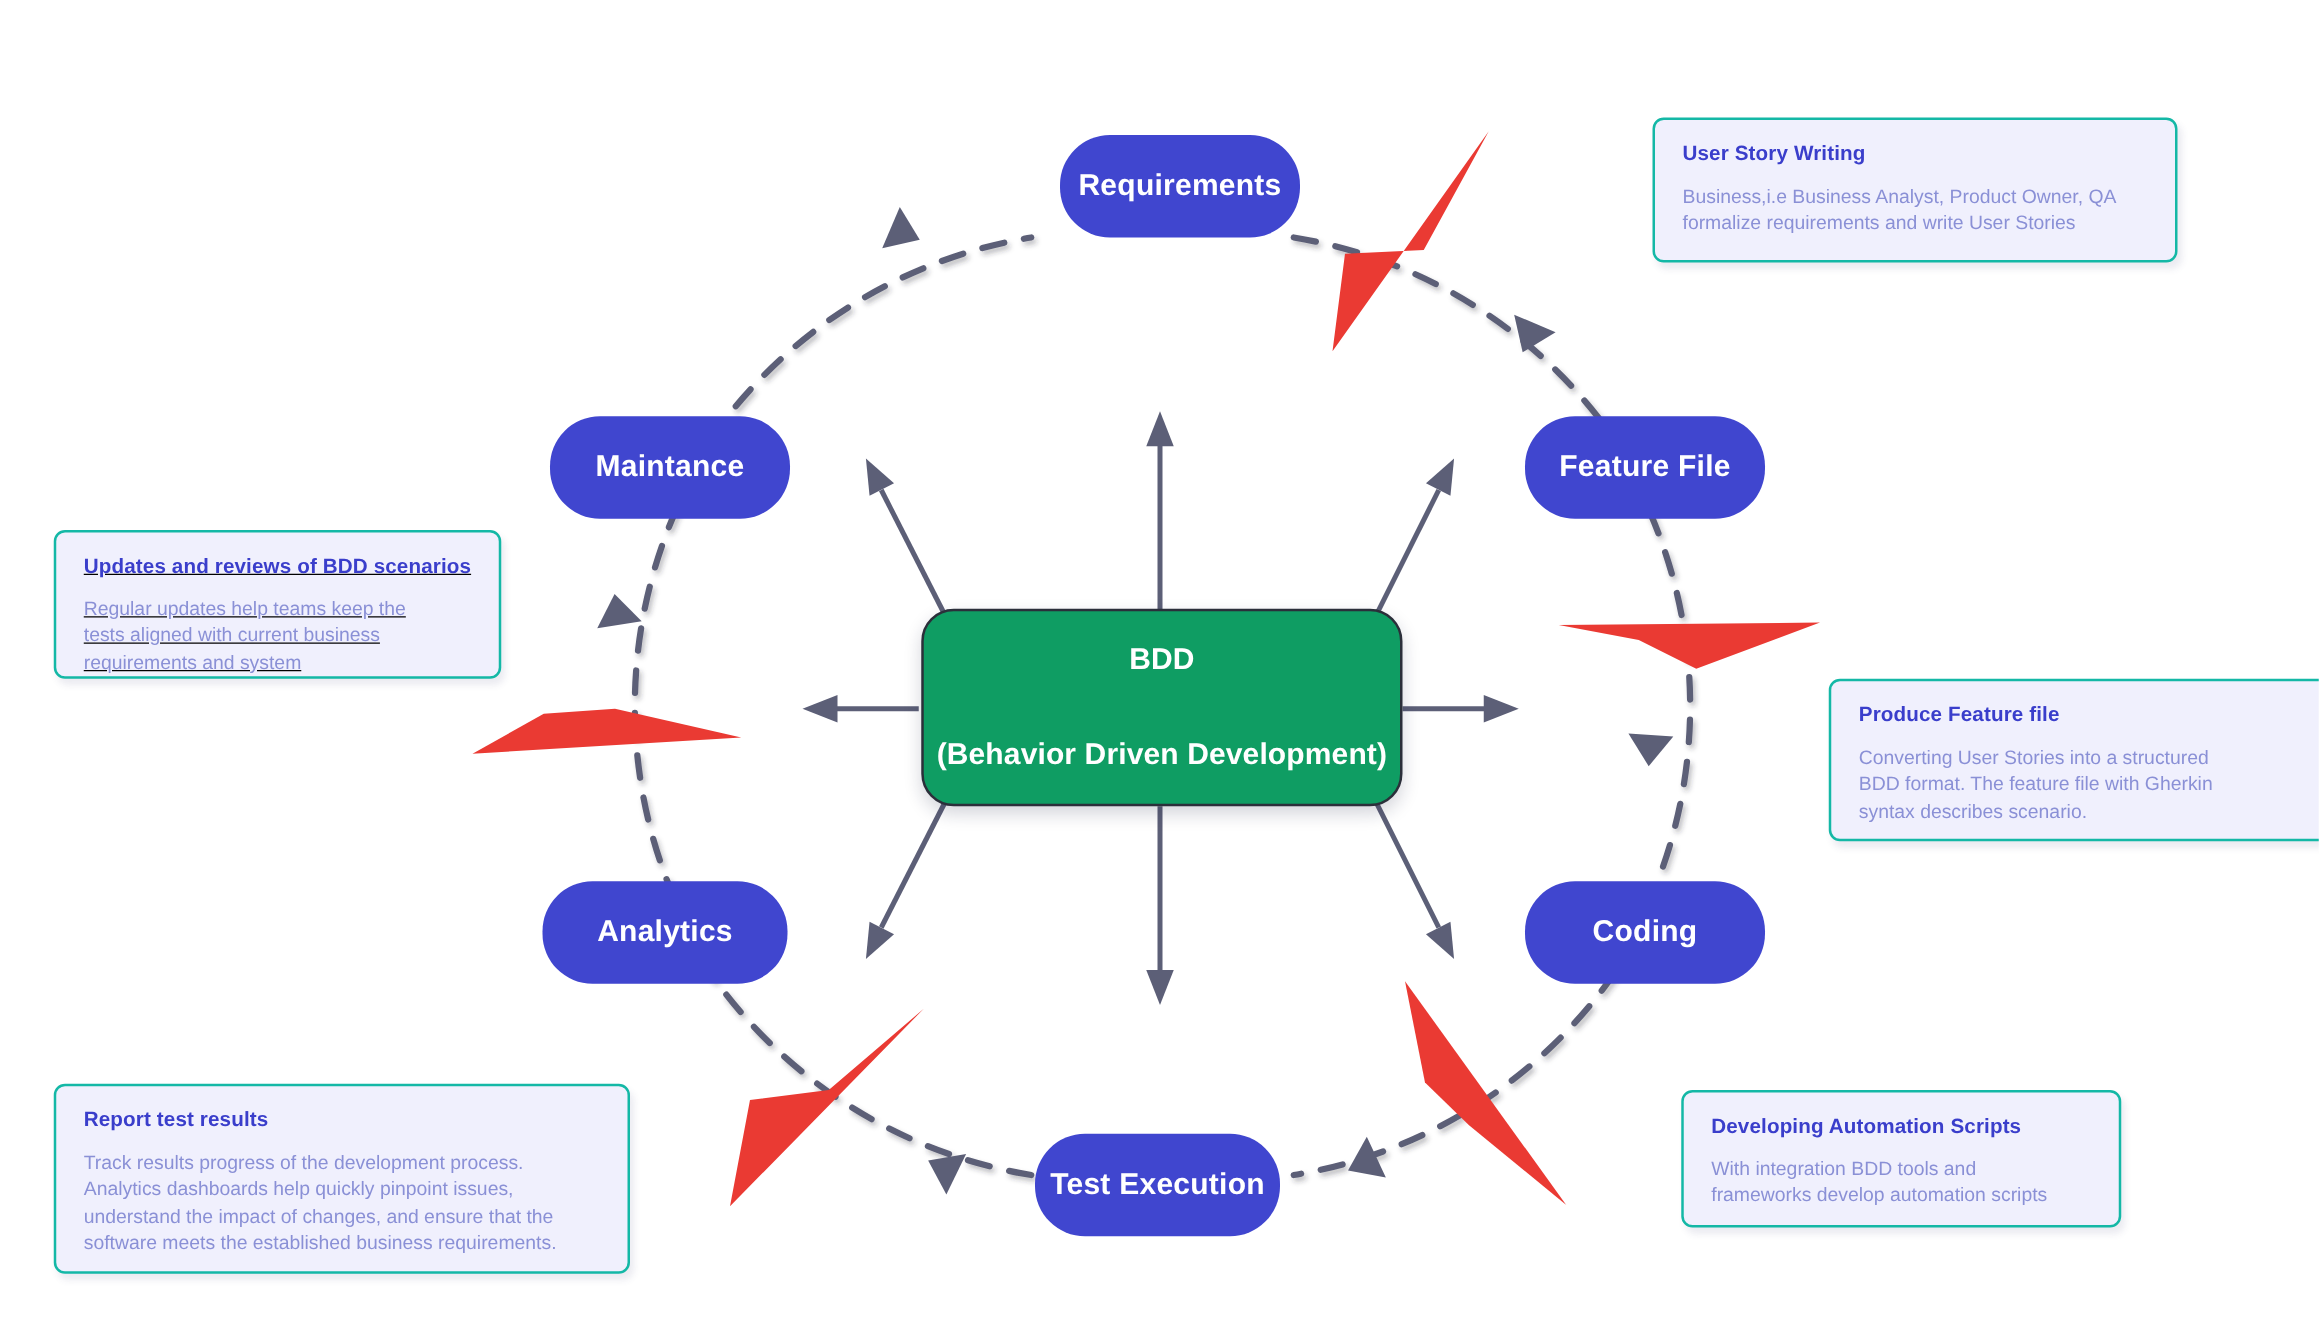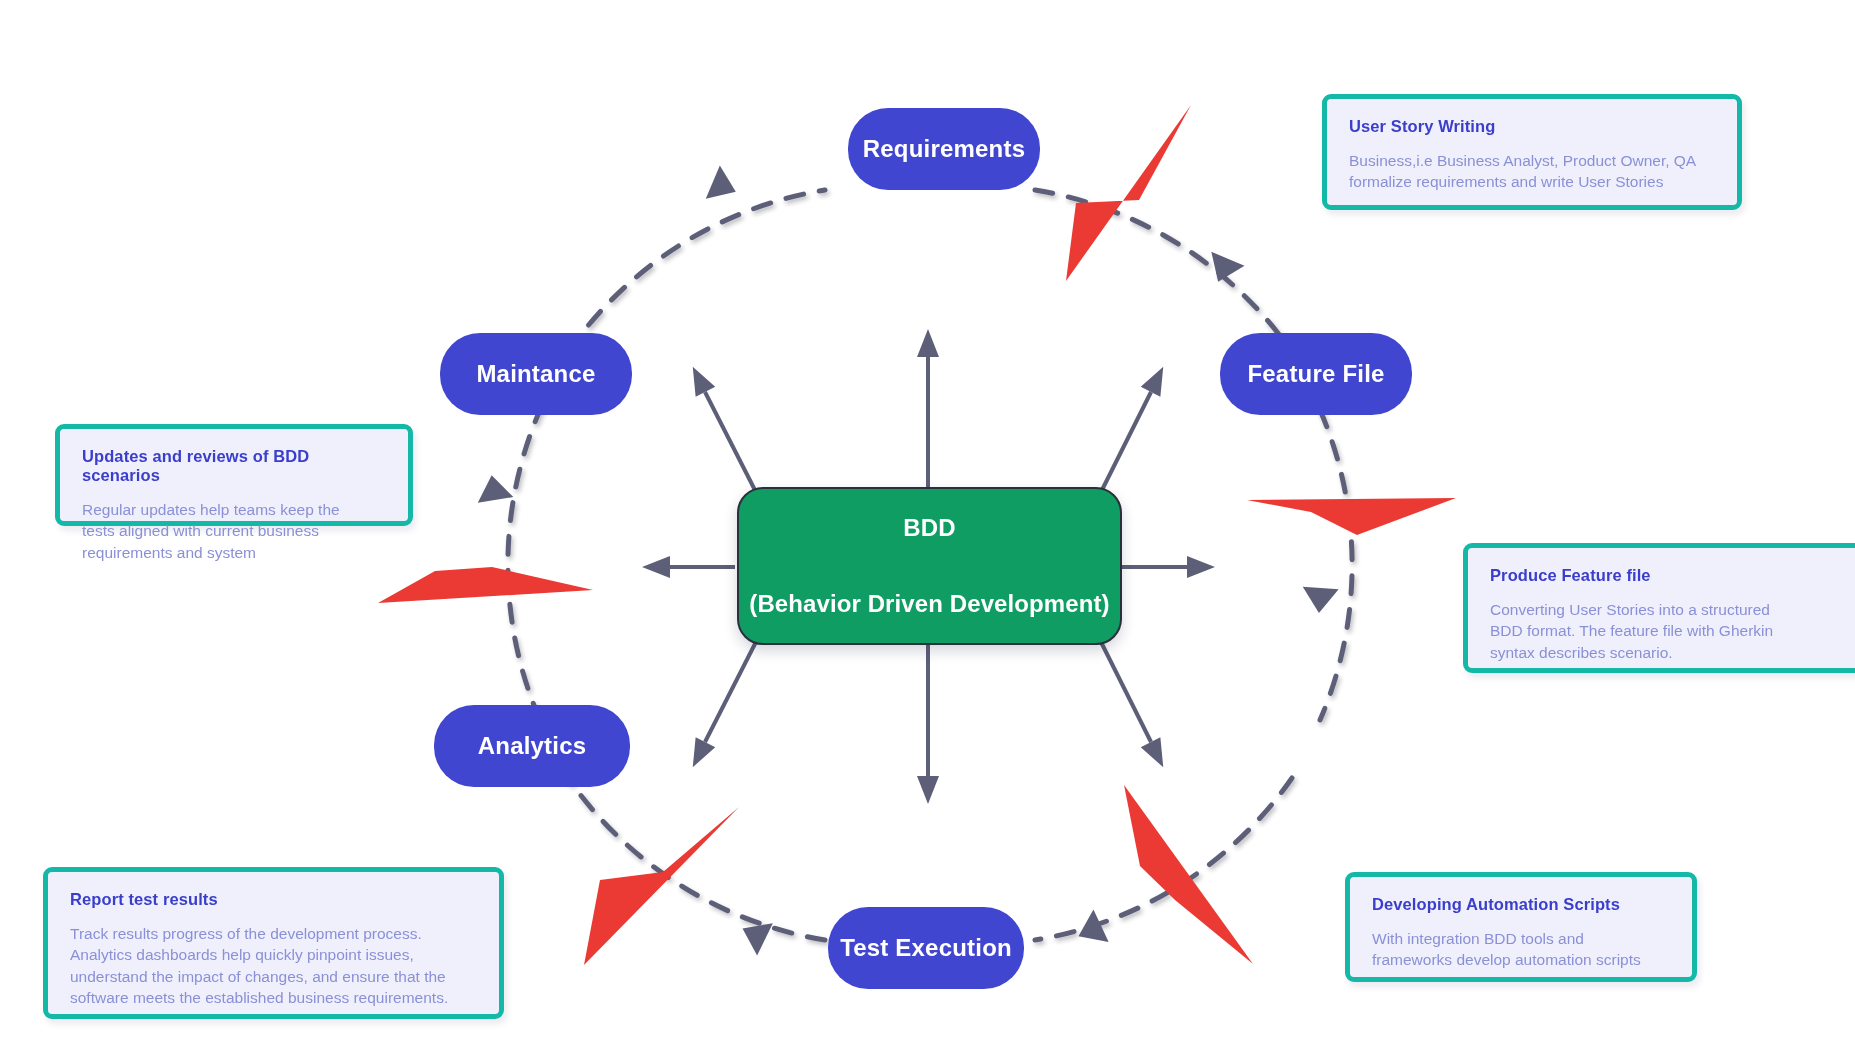--- a/index.html
+++ b/index.html
@@ -54,21 +54,21 @@
     font-weight: 700;
     box-shadow: 0 6px 14px rgba(20,30,60,.18);
     letter-spacing: .1px;
     line-height: 1.35;
   }
 
   
   .card {
     position: absolute;
     background: #f0f0fd;
-    border: 5px solid #14b8a6;
+    border: 2px solid #14b8a6;
     border-radius: 9px;
     box-sizing: border-box;
     padding: 18px 22px 20px 22px;
     box-shadow: 3px 5px 6px rgba(60,60,120,.10);
     z-index: 7;
   }
   .card-title {
     color: #3a3ecb;
     font-weight: 700;
     font-size: 16.5px;
@@ -170,20 +170,23 @@
   </svg>
 
   <div class="node node-blue" style="left:848px; top:108px; width:192px; height:82px;">
     <span>Requirements</span>
   </div>
 
   <div class="node node-blue" style="left:1220px; top:333px; width:192px; height:82px;">
     <span>Feature File</span>
   </div>
 
+  <div class="node node-blue" style="left:1220px; top:705px; width:192px; height:82px;">
+    <span>Coding</span>
+  </div>
 
   <div class="node node-blue" style="left:828px; top:907px; width:196px; height:82px;">
     <span>Test Execution</span>
   </div>
 
   <div class="node node-blue" style="left:434px; top:705px; width:196px; height:82px;">
     <span>Analytics</span>
   </div>
 
   <div class="node node-blue" style="left:440px; top:333px; width:192px; height:82px;">
@@ -215,20 +218,20 @@
 understand the impact of changes, and ensure that the
 software meets the established business requirements.</p>
   </div>
 
   <div class="card" style="left:1345px; top:872px; width:352px; height:110px;">
     <p class="card-title">Developing Automation Scripts</p>
     <p class="card-body">With integration BDD tools and
 frameworks develop automation scripts</p>
   </div>
 
-  <div class="card" style="left:55px; top:424px; width:358px; height:102px;">
+  <div class="card" style="left:43px; top:424px; width:358px; height:119px;text-decoration:underline;">
     <p class="card-title">Updates and reviews of BDD scenarios</p>
     <p class="card-body">Regular updates help teams keep the
 tests aligned with current business
 requirements and system</p>
   </div>
 
 </div>
 
 </body></html>

